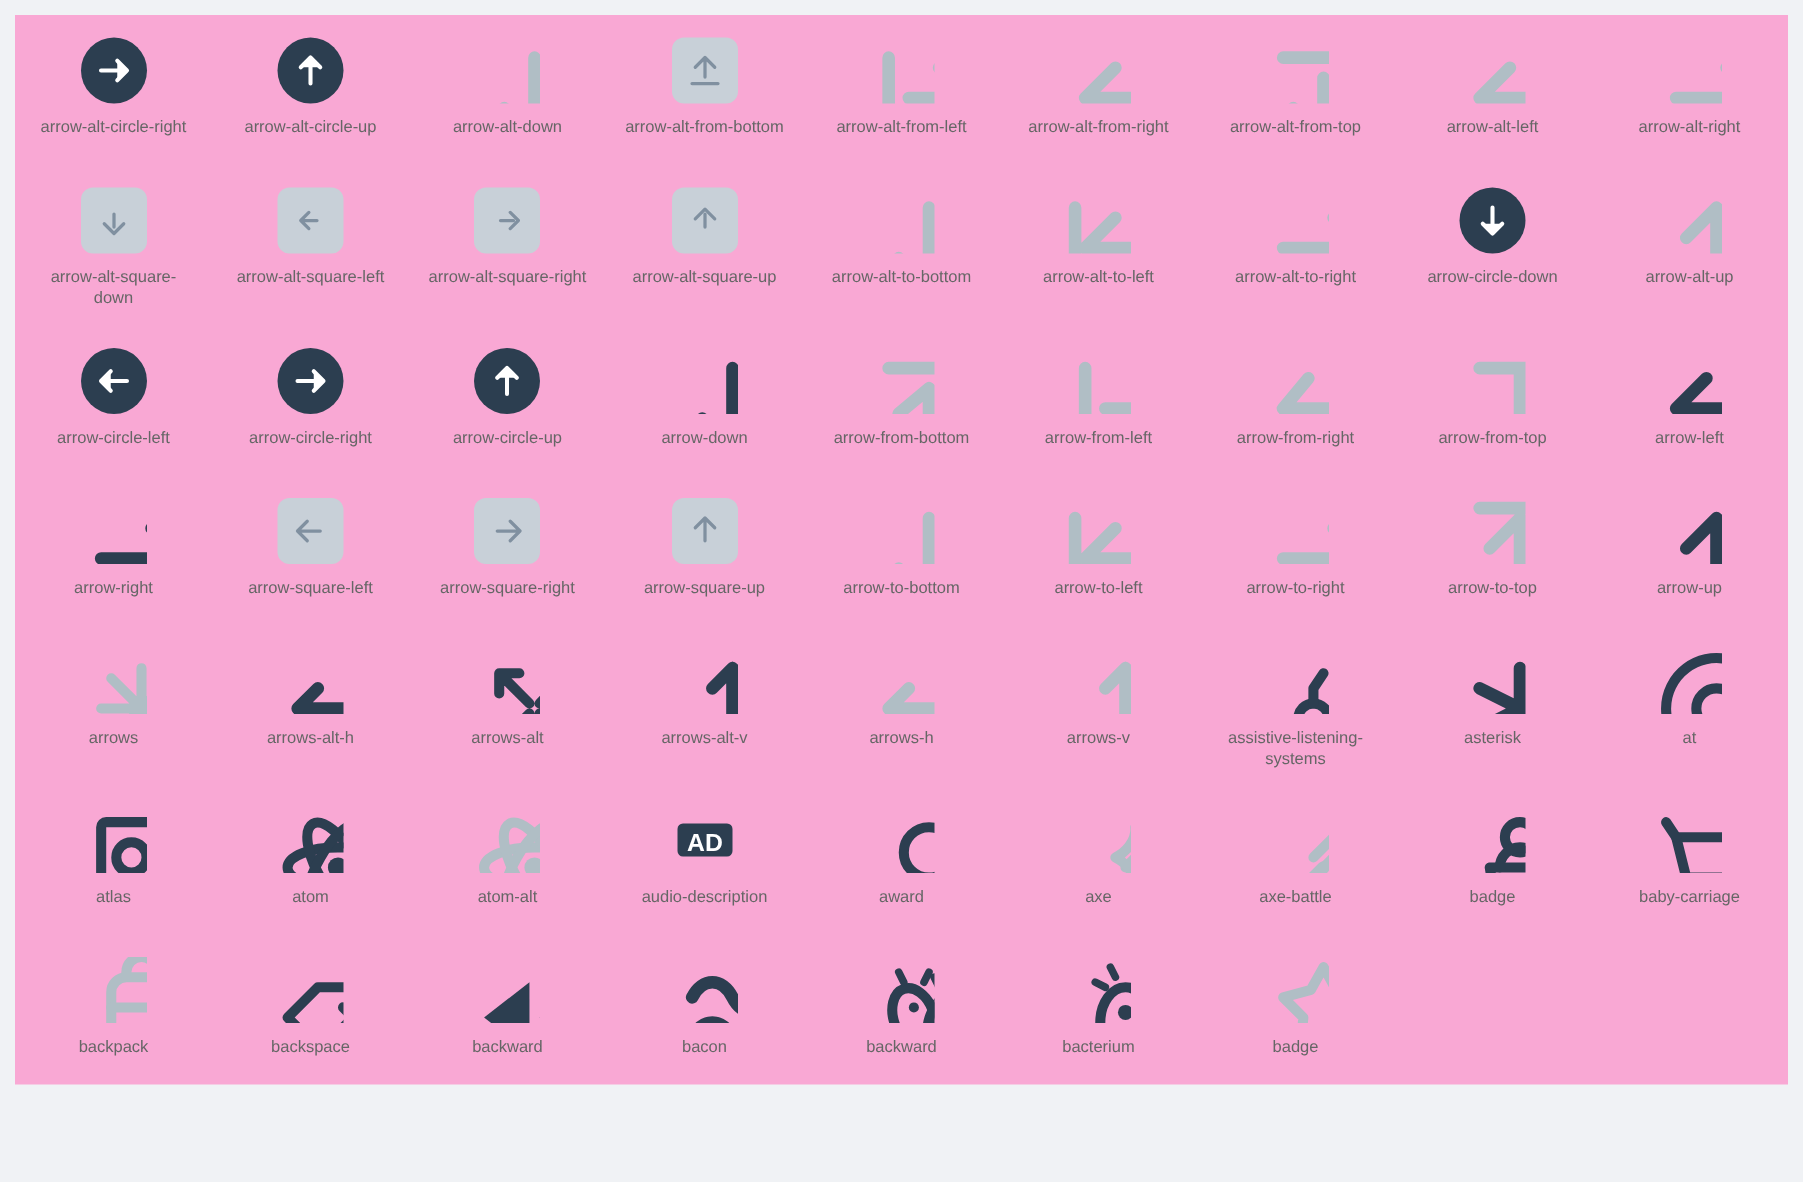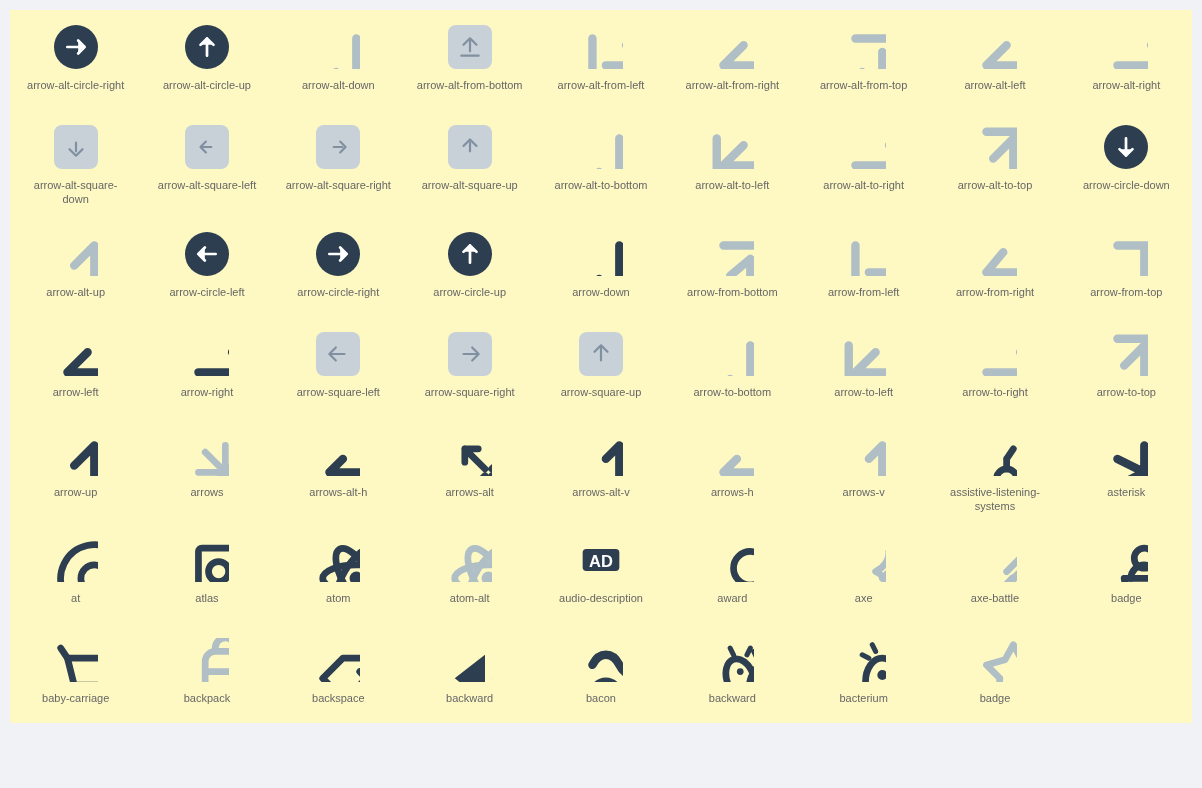--- a/index.html
+++ b/index.html
@@ -5,21 +5,21 @@
     * { box-sizing: border-box; margin: 0; padding: 0; }
     body {
       background: #f0f2f5;
       font-family: Arial, sans-serif;
       padding: 10px;
     }
     .icon-grid {
       display: grid;
       grid-template-columns: repeat(9, 1fr);
       gap: 0;
-      background: #fef9c3;
+      background: #f9a8d4;
     }
     .icon-cell {
       display: flex;
       flex-direction: column;
       align-items: center;
       justify-content: flex-start;
       padding: 12px 4px 10px 4px;
       min-height: 100px;
     }
     .icon-symbol {
@@ -232,30 +232,20 @@
         <svg viewBox="0 0 24 24">
           <svg viewBox="0 0 24 24" fill="none">
             <path d="M4 12h14M14 6l6 6-6 6M22 4v16" stroke="#b0bec5" stroke-width="2.5" stroke-linecap="round" stroke-linejoin="round"></path>
           </svg>
         </svg>
       </div>
       <div class="icon-label">arrow-alt-to-right</div>
     </div>
     <div class="icon-cell">
       <div class="icon-symbol">
-        <svg viewBox="0 0 24 24">
-          <svg viewBox="0 0 24 24" fill="none">
-            <path d="M12 20V6M6 10l6-6 6 6M4 2h16" stroke="#b0bec5" stroke-width="2.5" stroke-linecap="round" stroke-linejoin="round"></path>
-          </svg>
-        </svg>
-      </div>
-      <div class="icon-label">arrow-alt-to-top</div>
-    </div>
-    <div class="icon-cell">
-      <div class="icon-symbol">
         <div class="circ-dark">
           <svg viewBox="0 0 24 24" fill="none">
             <path d="M12 4v16M6 14l6 6 6-6" stroke="white" stroke-width="2.5" stroke-linecap="round" stroke-linejoin="round"></path>
           </svg>
         </div>
       </div>
       <div class="icon-label">arrow-circle-down</div>
     </div>
     <div class="icon-cell">
       <div class="icon-symbol">

